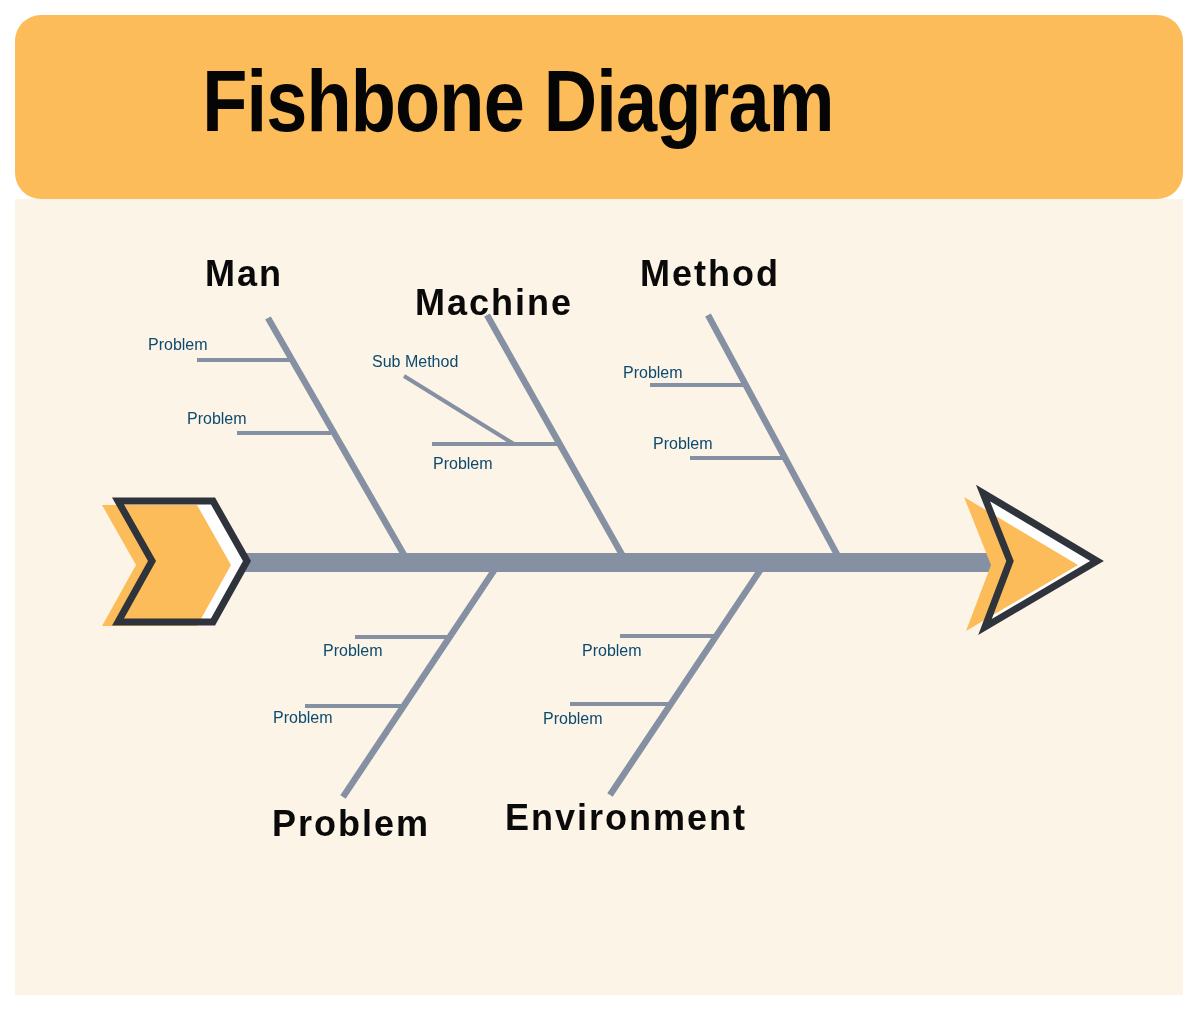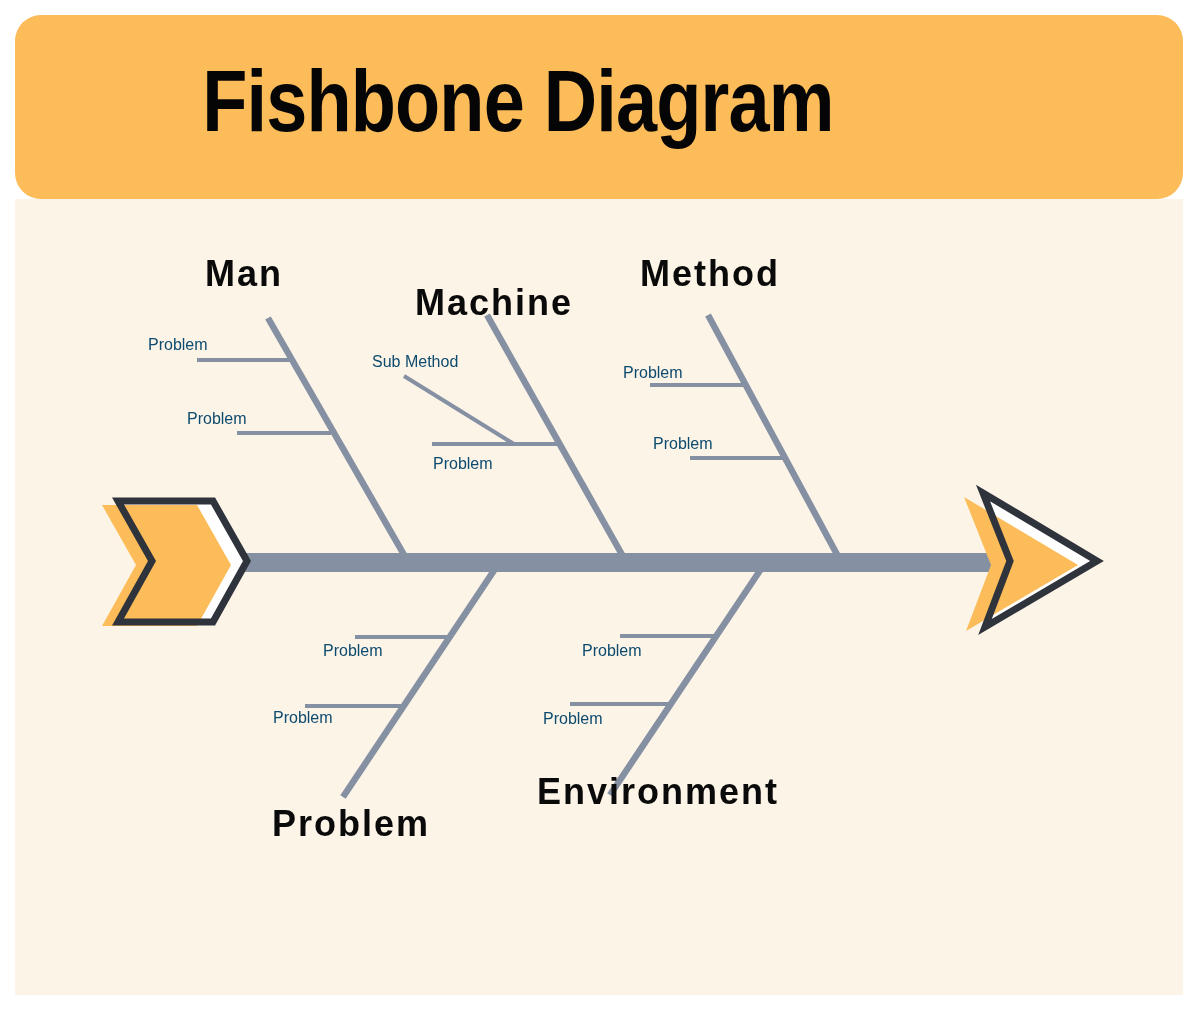--- a/index.html
+++ b/index.html
@@ -104,21 +104,21 @@
     <polygon points="983,493 1097,561 985,627 1010,561" fill="#FFFFFF"></polygon>
     <polygon points="964,497 1078,565 966,631 991,565" fill="#FCBC59"></polygon>
     <polygon points="983,493 1097,561 985,627 1010,561" fill="none" stroke="#2F333B" stroke-width="7" stroke-linejoin="miter"></polygon>
   </g>
 </svg>
 
 <div class="cat" style="left:205px; top:256px;">Man</div>
 <div class="cat" style="left:415px; top:256px;margin-top:29px;">Machine</div>
 <div class="cat" style="left:640px; top:256px;">Method</div>
 <div class="cat" style="left:272px; top:806px;">Problem</div>
-<div class="cat" style="left:505px; top:774px;margin-left:32px;">Environment</div>
+<div class="cat" style="left:505px; top:800px;">Environment</div>
 
 <div class="lbl" style="left:148px; top:336px;">Problem</div>
 <div class="lbl" style="left:187px; top:410px;">Problem</div>
 
 <div class="lbl" style="left:372px; top:353px;">Sub Method</div>
 <div class="lbl" style="left:433px; top:455px;">Problem</div>
 
 <div class="lbl" style="left:623px; top:364px;">Problem</div>
 <div class="lbl" style="left:653px; top:435px;">Problem</div>
 

